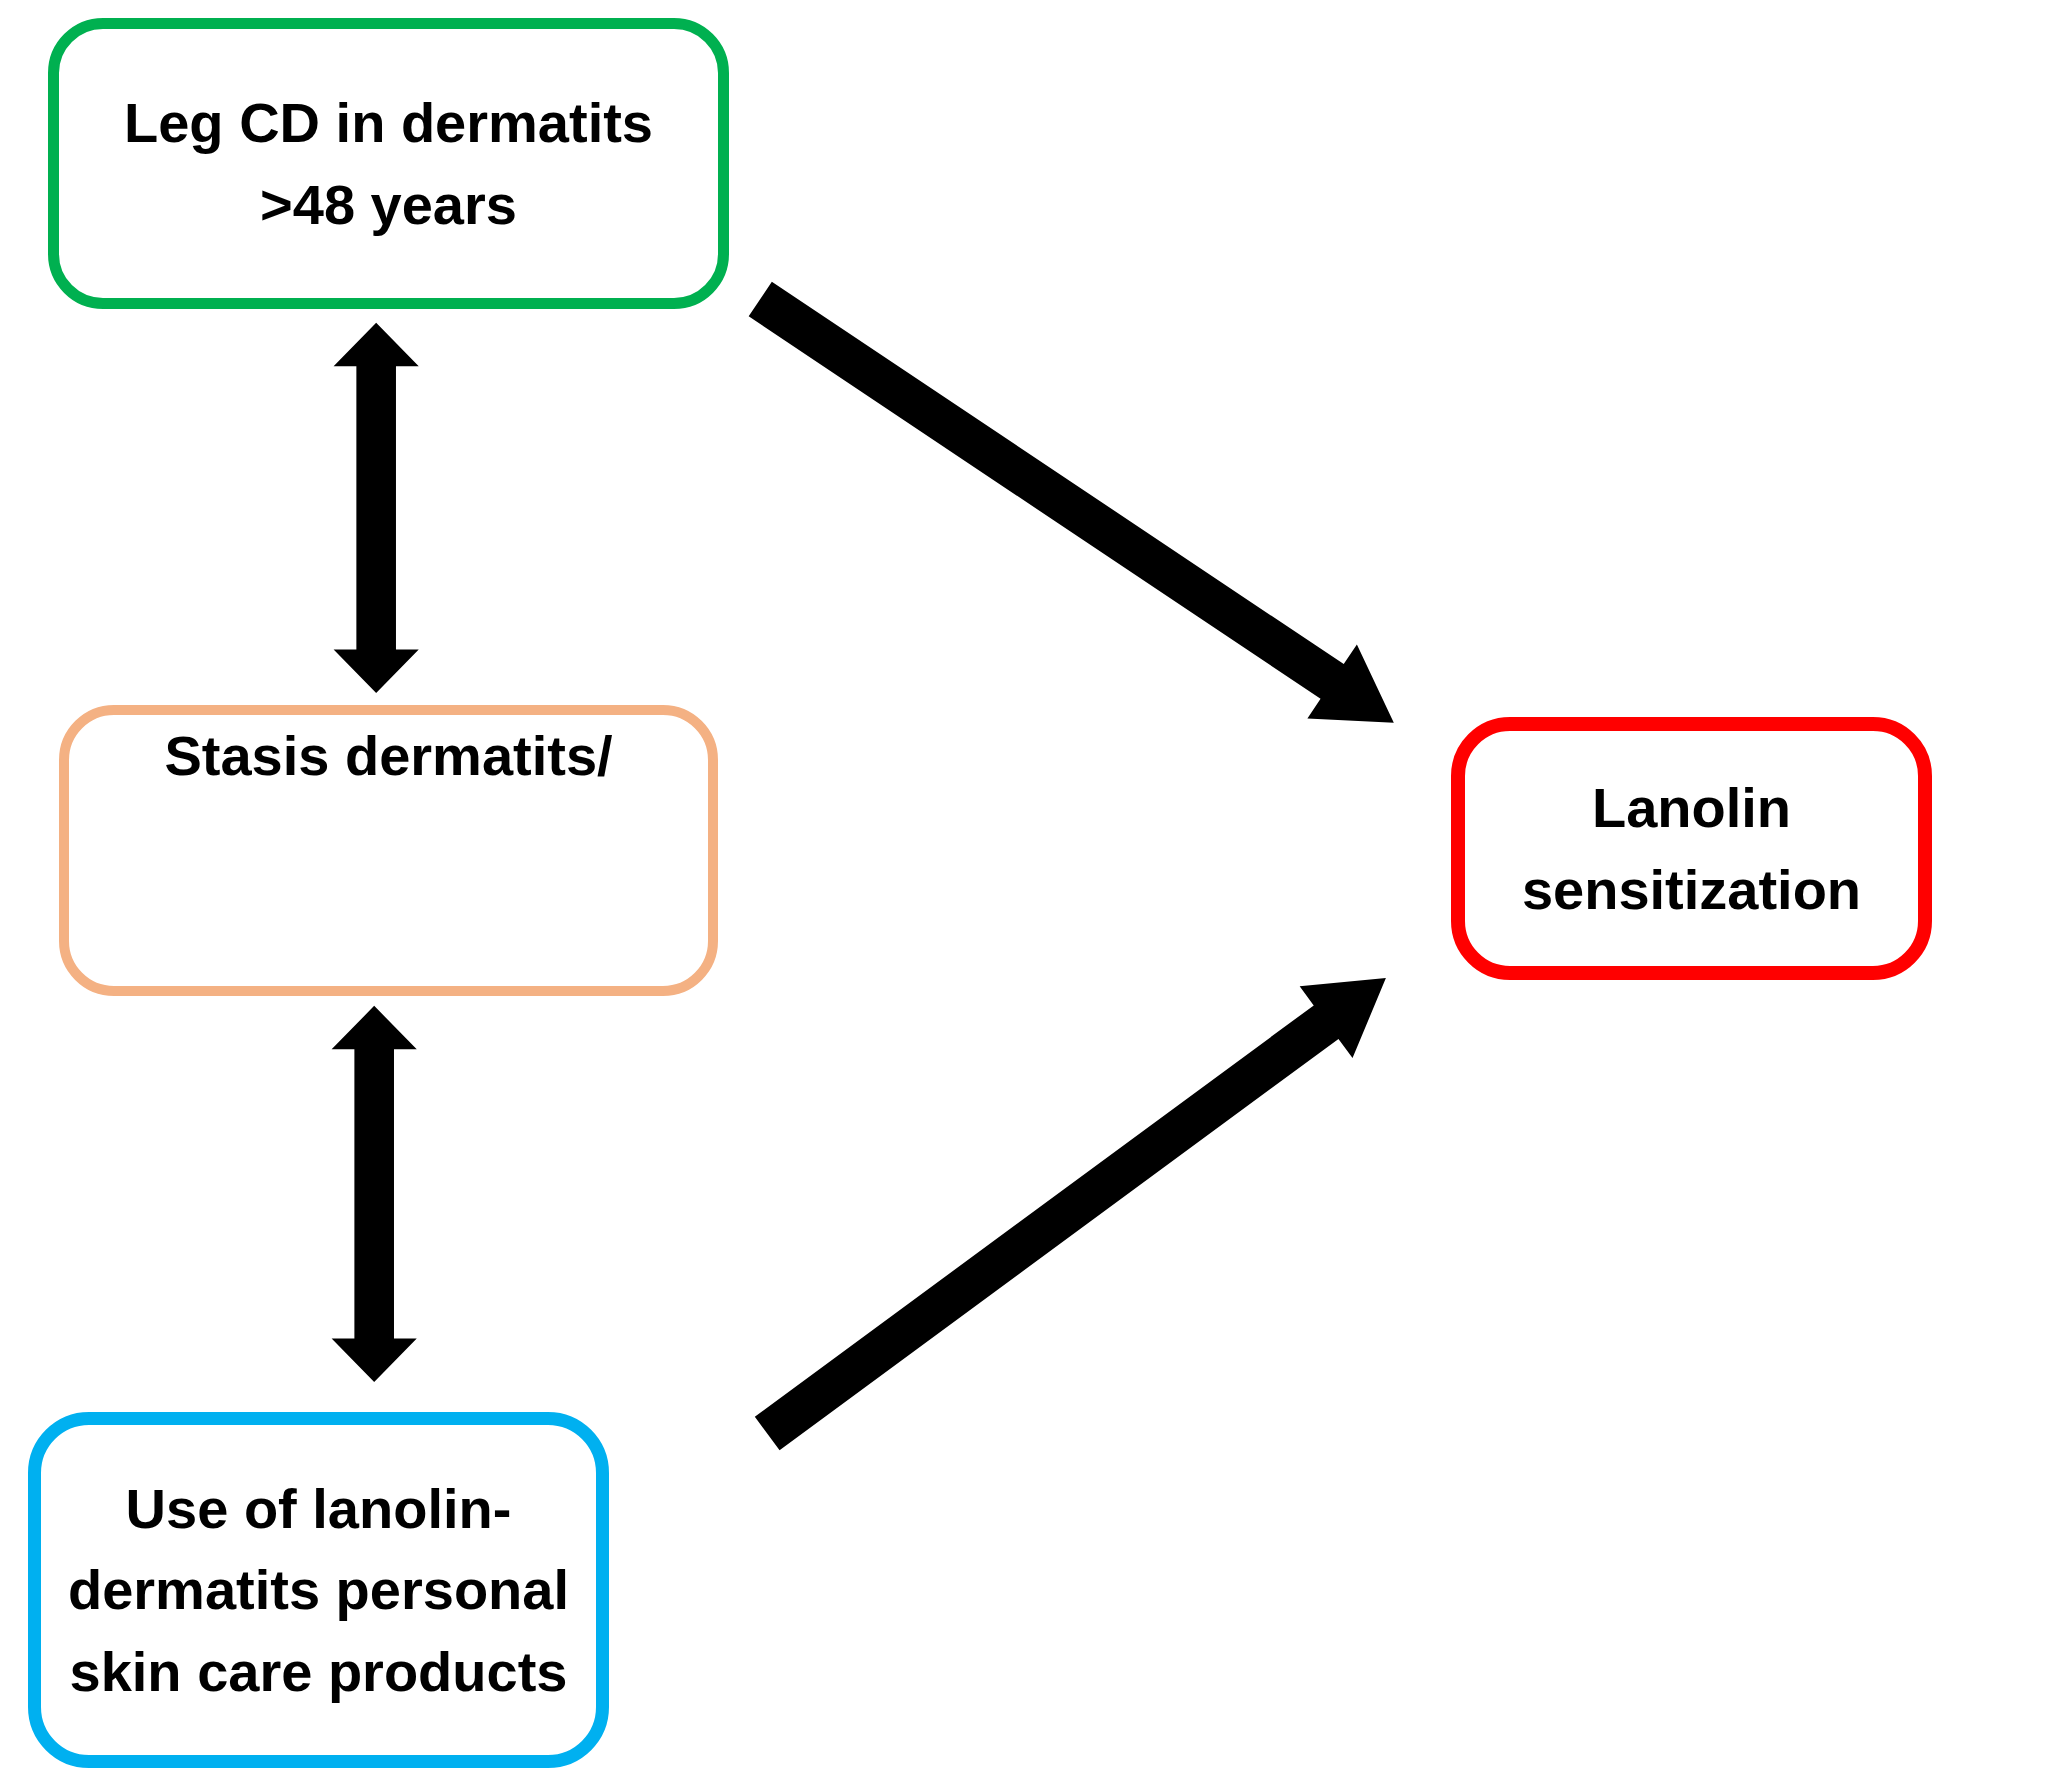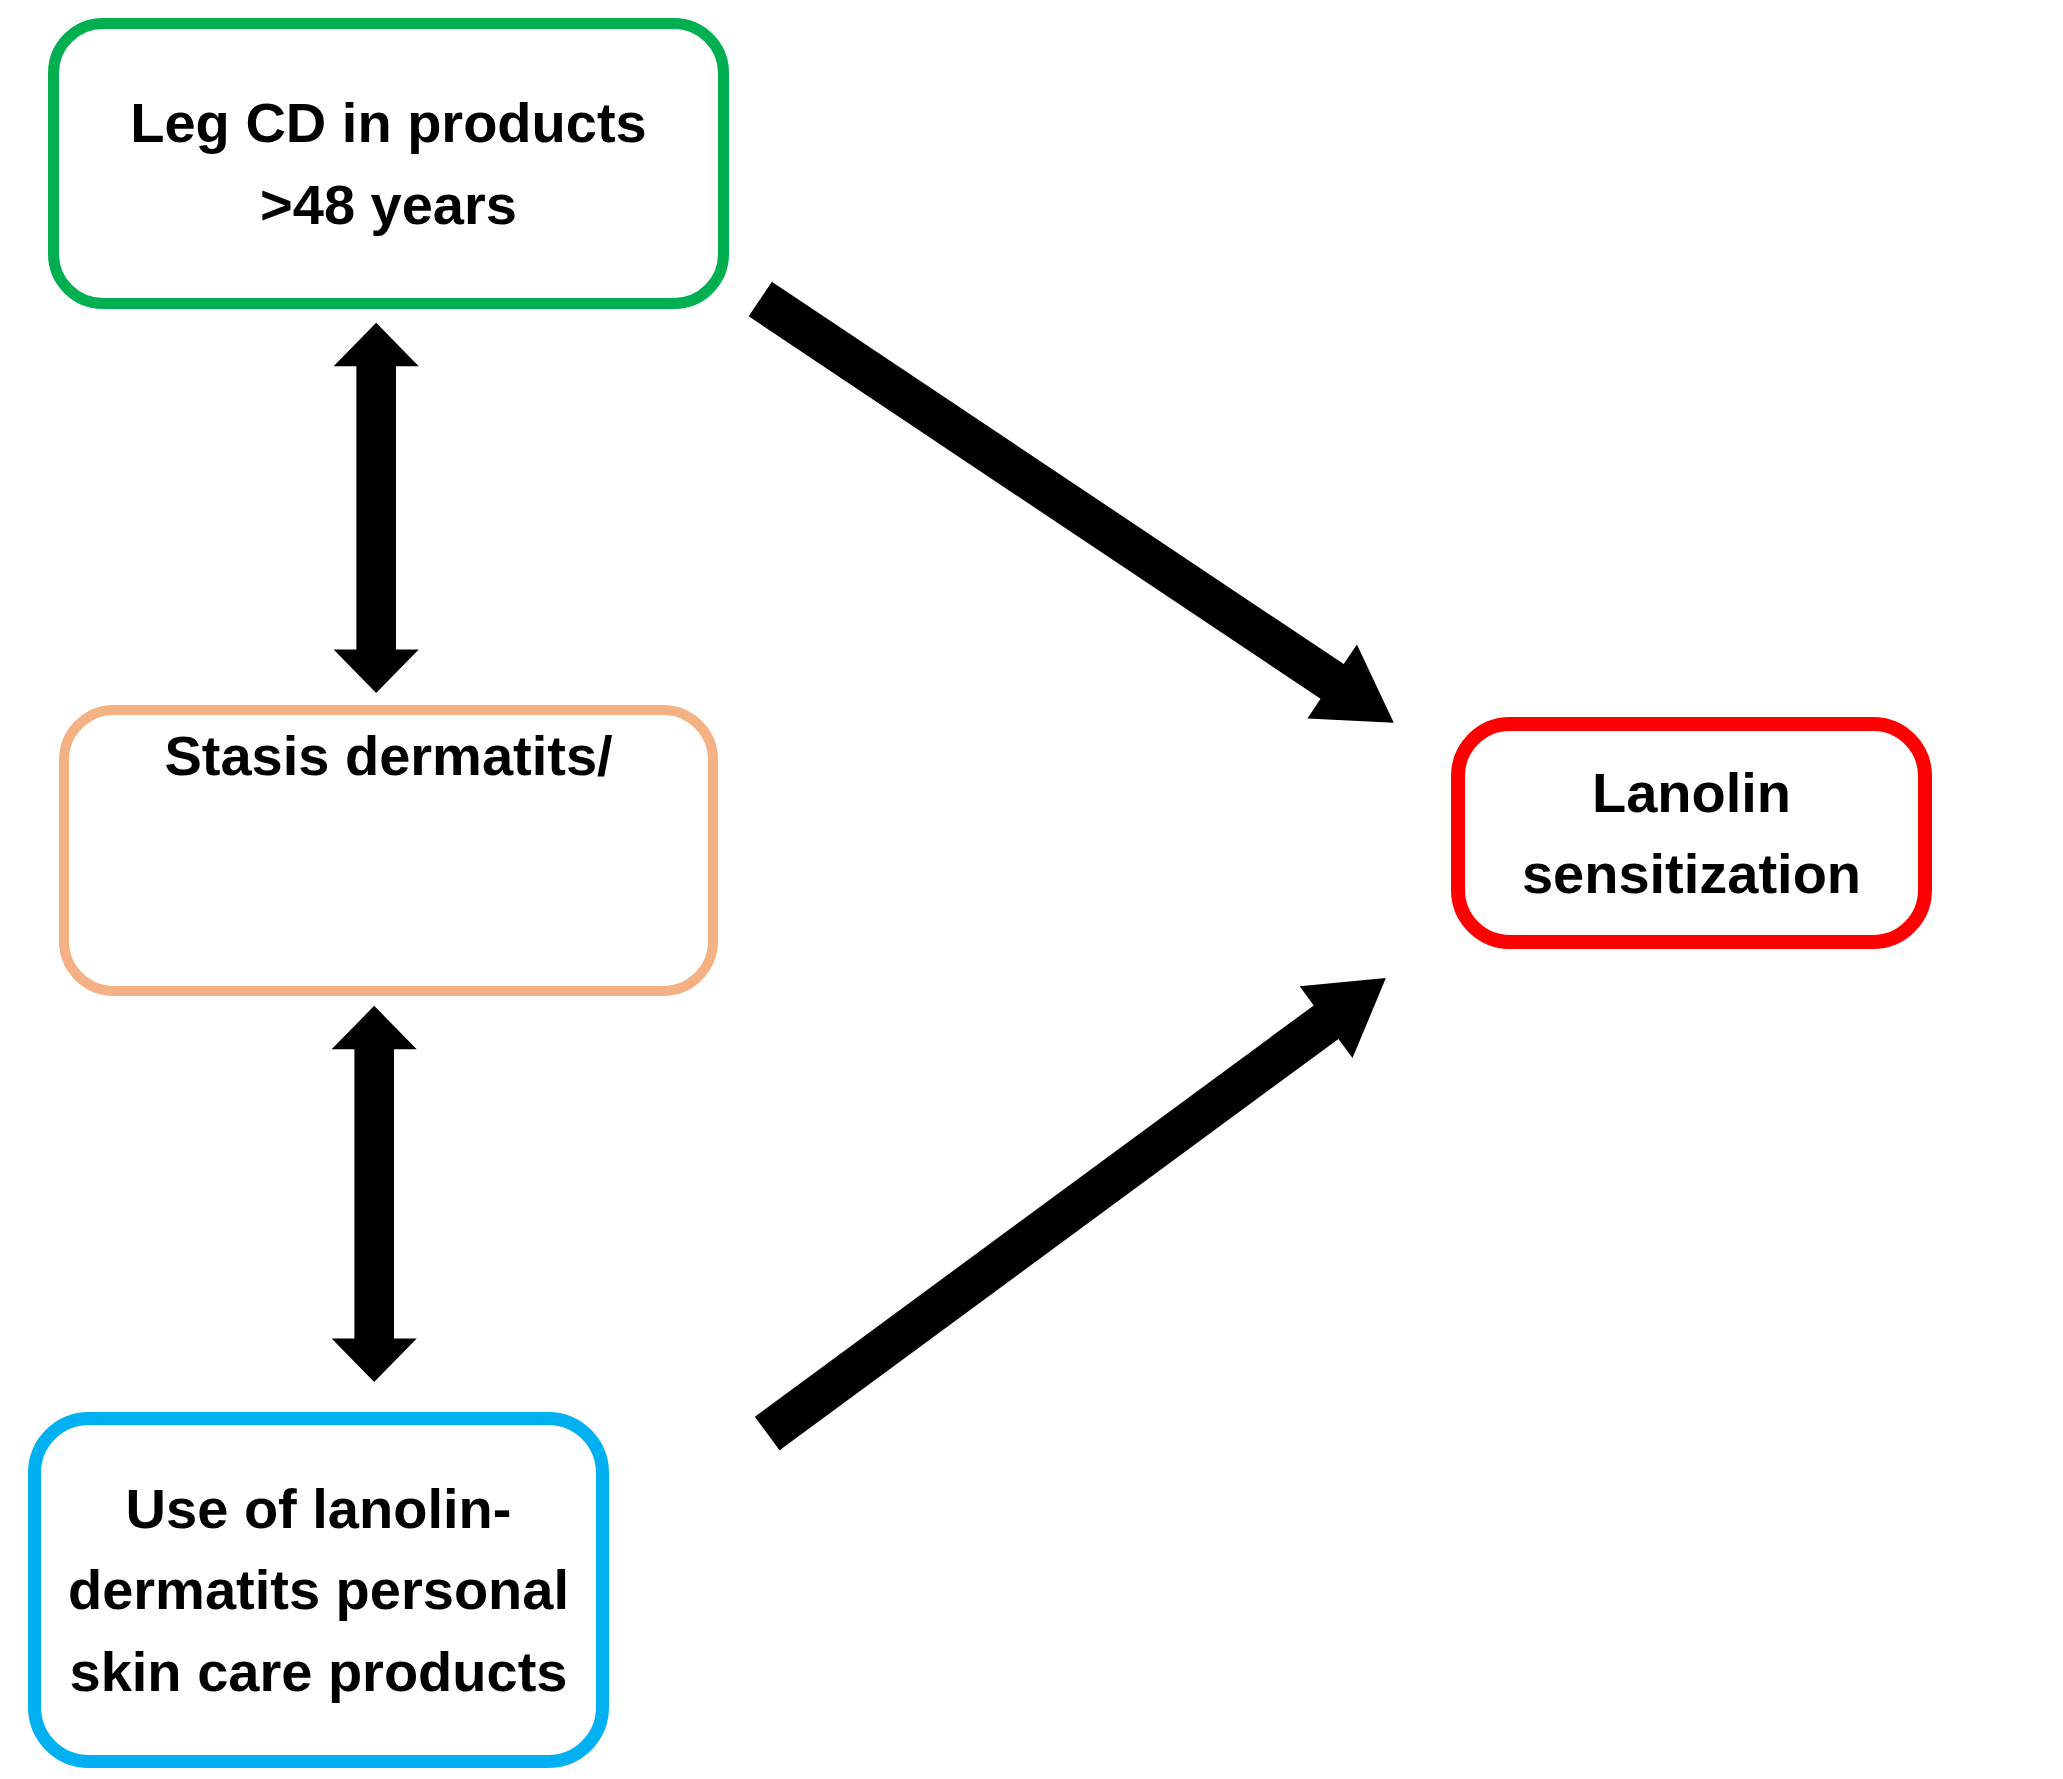--- a/index.html
+++ b/index.html
@@ -41,21 +41,21 @@
     border-radius: 55px;
   }
   .node-lanolin-products {
     left: 28px; top: 1412px;
     width: 581px; height: 356px;
     border-width: 13px;
     border-radius: 61px;
   }
   .node-sensitization {
     left: 1451px; top: 717px;
-    width: 481px; height: 232px;
+    width: 481px; height: 263px;
     border-width: 14px;
     border-radius: 59px;
   }
   .arrow-layer {
     position: absolute;
     left: 0; top: 0;
     width: 2063px;
     height: 1779px;
     pointer-events: none;
   }
@@ -69,21 +69,21 @@
   <div class="arrow-layer" style="color: rgb(0, 0, 0);">
     <svg width="2063" height="1779" viewBox="0 0 2084 1797" xmlns="http://www.w3.org/2000/svg">
       <path fill="currentColor" d="M380,326 L337,370 L360,370 L360,656 L337,656 L380,700 L423,656 L400,656 L400,370 L423,370 Z"></path>
       <path fill="currentColor" d="M378,1016 L335,1060 L358,1060 L358,1352 L335,1352 L378,1396 L421,1352 L398,1352 L398,1060 L421,1060 Z"></path>
       <path fill="currentColor" d="M756.3,319.5 L1334.0,705.8 L1320.7,725.7 L1408,730 L1370.7,650.9 L1357.4,670.8 L779.7,284.5 Z"></path>
       <path fill="currentColor" d="M762.5,1431.1 L1327.1,1015.6 L1312.9,996.3 L1400,988 L1366.3,1068.7 L1352.1,1049.4 L787.5,1464.9 Z"></path>
     </svg>
   </div>
 
   <div class="node node-leg-cd" style="border-color: rgb(0, 176, 80);">
-    <div>Leg CD in products</div>
+    <div>Leg CD in dermatits</div>
     <div>&gt;48 years</div>
   </div>
 
   <div class="node node-stasis" style="border-color: rgb(244, 177, 131); justify-content: space-between;">
     <div>Stasis dermatits/</div>
   </div>
 
   <div class="node node-lanolin-products" style="border-color: rgb(0, 176, 240);">
     <div>Use of lanolin-</div>
     <div>dermatits personal</div>

